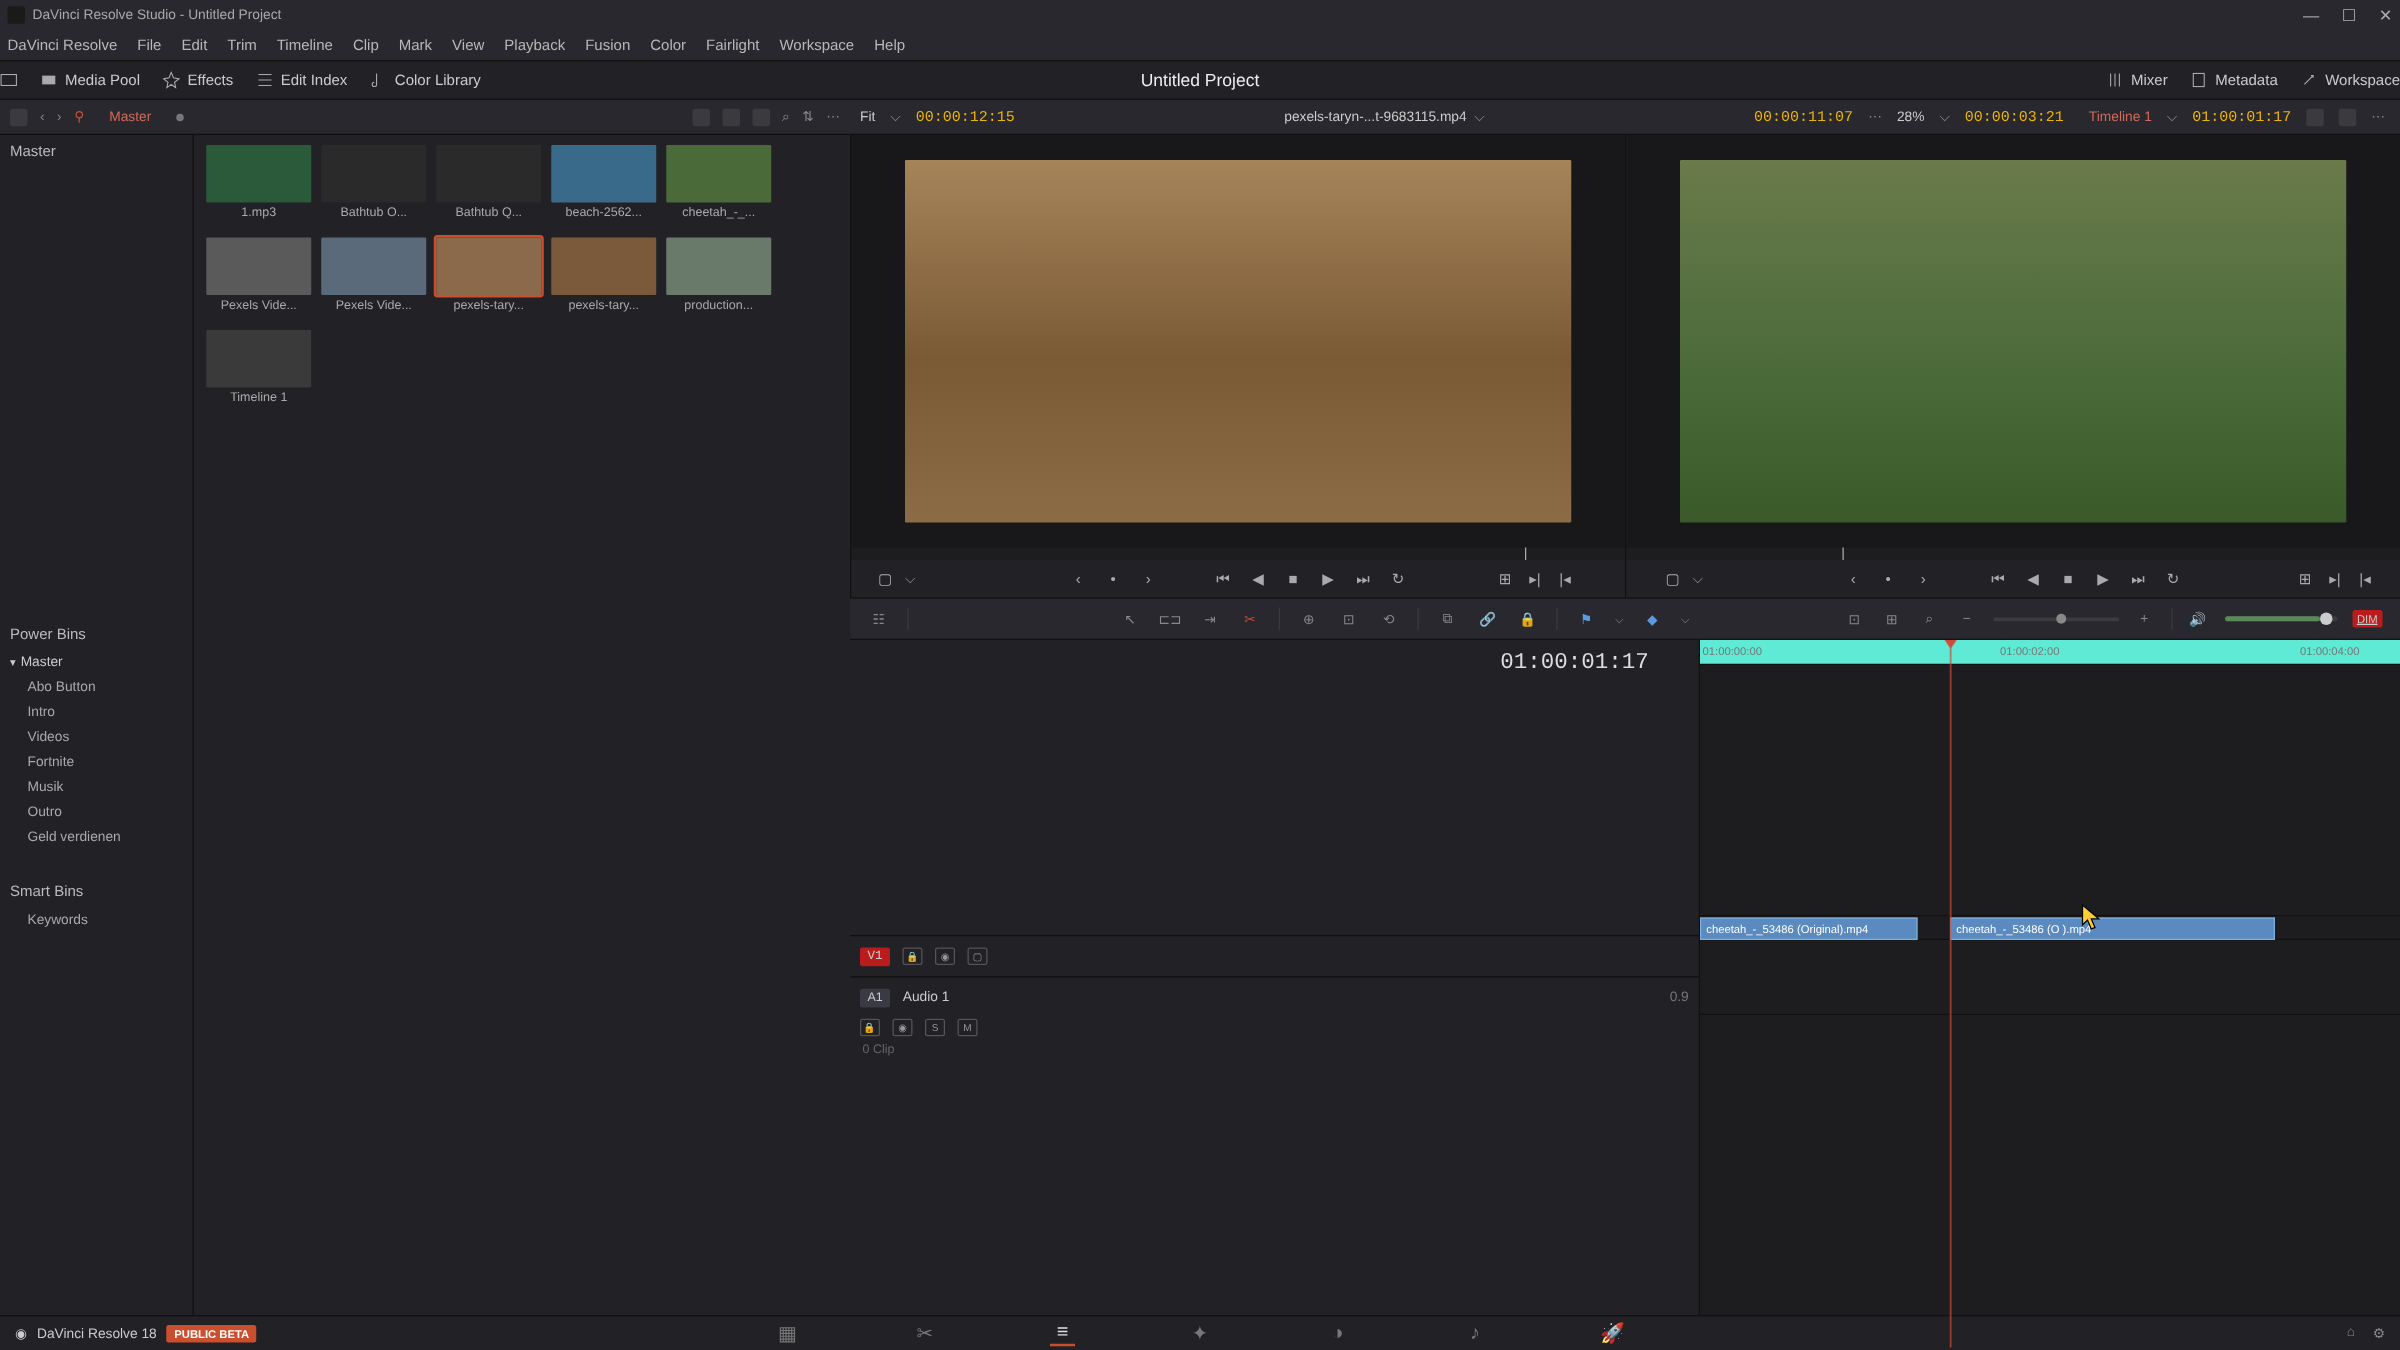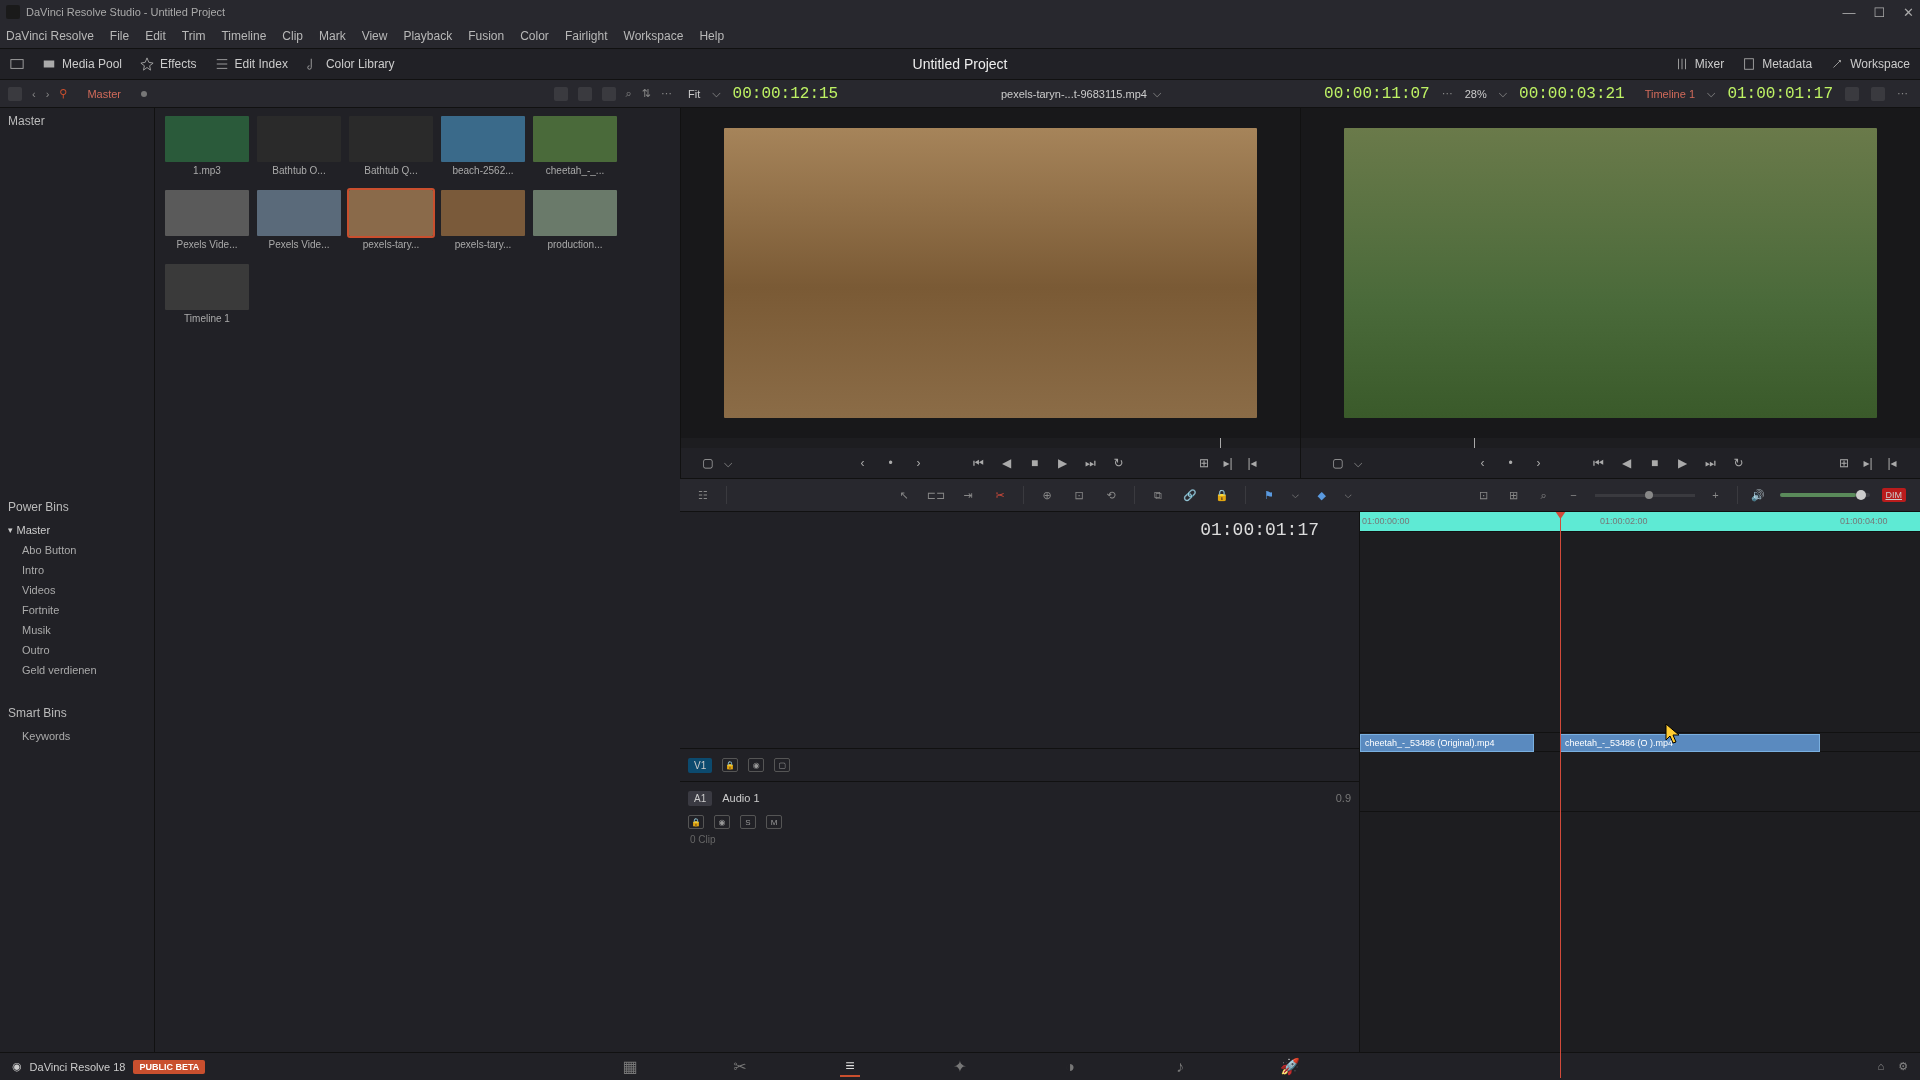--- a/index.html
+++ b/index.html
@@ -8,33 +8,33 @@
 
 .titlebar { height: 24px; background: #28282e; display: flex; align-items: center; padding: 0 6px; font-size: 11px; color: #aaa; }
 .titlebar .app-icon { width: 14px; height: 14px; background: #1a1a1a; border-radius: 2px; margin-right: 6px; }
 .titlebar .win-controls { margin-left: auto; display: flex; gap: 18px; color: #aaa; font-size: 13px; }
 
 
 .menubar { height: 24px; background: #28282e; display: flex; align-items: center; padding: 0 6px; gap: 16px; font-size: 12px; color: #b8b8b8; }
 .menubar span { cursor: default; }
 
 
-.toptoolbar { height: 32px; background: #212126; border-top: 1px solid #111; border-bottom: 1px solid #111; display: flex; align-items: center; padding: 0 10px; gap: 18px; font-size: 12px; color: #ccc; position: relative; }
+.toptoolbar { height: 32px; background: #212126; border-top: 1px solid #111; border-bottom: 1px solid #111; display: flex; align-items: center; padding: 0 0; gap: 18px; font-size: 12px; color: #ccc; position: relative; }
 .tt-item { display: flex; align-items: center; gap: 6px; }
 .tt-center { position: absolute; left: 50%; transform: translateX(-50%); font-size: 14px; color: #eee; }
 .tt-right { margin-left: auto; display: flex; gap: 18px; }
 .icon-small { width: 14px; height: 14px; display: inline-block; }
 
 
 .secbar { height: 28px; background: #28282e; border-bottom: 1px solid #111; display: flex; align-items: center; font-size: 11px; }
 .secbar .left { display: flex; align-items: center; gap: 10px; padding: 0 8px; width: 680px; }
 .secbar .mid { display: flex; align-items: center; gap: 12px; padding: 0 8px; flex: 1; }
 .secbar .right { display: flex; align-items: center; gap: 12px; padding: 0 12px; }
 .breadcrumb-label { color: #d16a5a; padding: 0 10px; }
-.tc { font-family: "Courier New", monospace; color: #bef264; font-size: 16px; }
+.tc { font-family: "Courier New", monospace; color: #eab308; font-size: 12px; }
 .thin-icon { width: 14px; height: 14px; background: #3a3a3f; border-radius: 2px; }
 .dot-mod { width: 6px; height: 6px; background: #777; border-radius: 50%; }
 
 
 .main { display: flex; height: 970px; }
 .mediapanel { width: 680px; background: #212126; display: flex; }
 .mp-tree { width: 155px; border-right: 1px solid #111; display: flex; flex-direction: column; }
 .mp-tree .section { padding: 6px 8px; color: #bbb; font-size: 12px; }
 .mp-tree .item { padding: 4px 12px 4px 22px; color: #aaa; font-size: 11px; }
 .mp-tree .expand { display: flex; align-items: center; gap: 4px; padding: 4px 8px; }
@@ -70,21 +70,21 @@
 .vol-slider .knob { position: absolute; left: 85%; top: -3px; width: 10px; height: 10px; background: #ccc; border-radius: 50%; }
 .dim-badge { background: #b91c1c; color: #ccc; font-size: 9px; padding: 2px 4px; border-radius: 2px; text-decoration: underline; }
 
 
 .timeline { flex: 1; display: flex; background: #1d1d20; }
 .tl-left { width: 680px; background: #212126; border-right: 1px solid #111; }
 .tl-tc { height: 36px; display: flex; align-items: center; justify-content: flex-end; padding-right: 40px; font-family: "Courier New", monospace; font-size: 18px; color: #ddd; }
 .tl-trackhead { border-top: 1px solid #111; padding: 4px 8px; }
 .track-row { display: flex; align-items: center; gap: 10px; height: 24px; }
 .track-badge { background: #3a3a42; color: #ccc; font-size: 10px; padding: 2px 6px; border-radius: 2px; }
-.track-badge.v { background: #0c4a6e; }
+.track-badge.v { background: #b91c1c; font-family: Liberation Mono, monospace; }
 .track-btn-sm { width: 16px; height: 14px; border: 1px solid #555; border-radius: 2px; font-size: 8px; display: flex; align-items: center; justify-content: center; color: #999; }
 .tl-right { flex: 1; position: relative; overflow: hidden; }
 .ruler { height: 20px; background: #5eead4; border-bottom: 1px solid #111; position: relative; font-size: 9px; color: #777; }
 .ruler .tick { position: absolute; top: 4px; }
 .playhead { position: absolute; top: 0; bottom: 0; width: 1px; background: #d14a3a; z-index: 5; }
 .playhead::before { content: ""; position: absolute; top: -1px; left: -5px; width: 11px; height: 8px; background: #d14a3a; clip-path: polygon(0 0, 100% 0, 50% 100%); }
 .tl-tracks { position: relative; }
 .tl-vspacer { height: 200px; }
 .tl-videotrack { height: 20px; background: #1d1d20; border-top: 1px solid #111; border-bottom: 1px solid #111; position: relative; }
 .clip { position: absolute; top: 1px; height: 18px; background: #5a8abf; border: 1px solid #7ab0e0; font-size: 9px; color: #fff; display: flex; align-items: center; padding: 0 4px; overflow: hidden; white-space: nowrap; }

